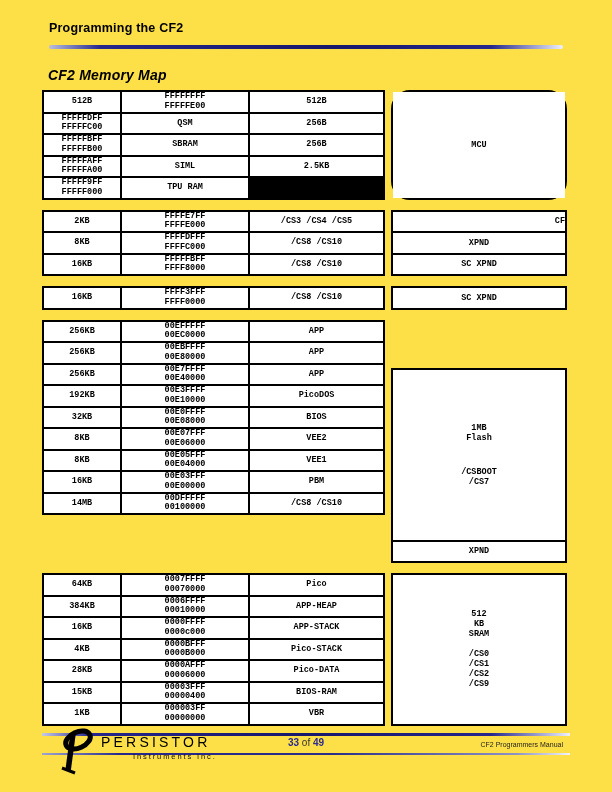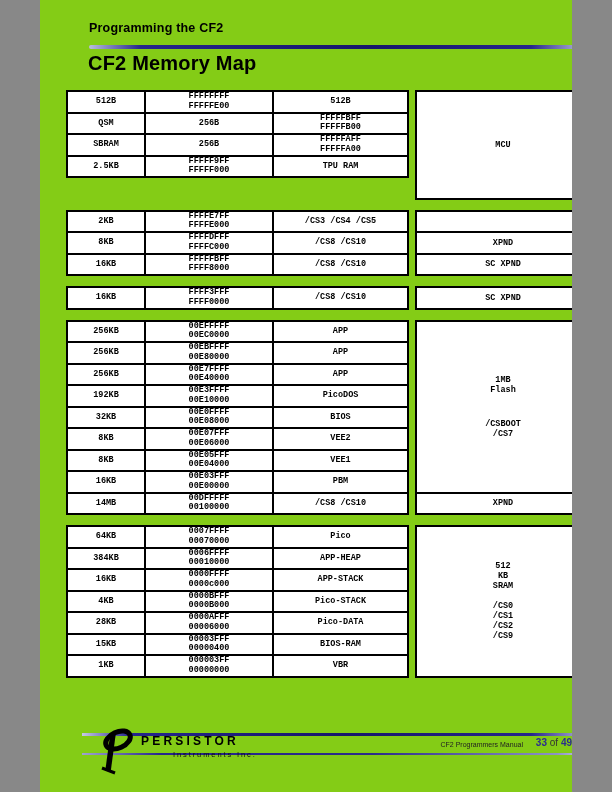--- a/index.html
+++ b/index.html
@@ -1,29 +1,29 @@
 <!DOCTYPE html>
 <html style="--accent: #26268c; --pagenum: #2b2b91;"><head>
 <meta charset="utf-8">
 <style>
   html,body { margin:0; padding:0; background:#888; }
   .page {
-    position:relative; width:532px; height:792px; background:#84cc16;
+    position:relative; width:612px; height:792px; background:#fde047;
     margin:0 auto; overflow:hidden;
     font-family:"Liberation Sans", sans-serif; color:#000;
   }
   
   .section-title { position:absolute; left:49px; top:21px; font-size:12.5px; font-weight:bold; letter-spacing:0.2px; }
   .header-rule {
     position:absolute; left:49px; top:45px; width:514px; height:4px; border-radius:2px;
     background:linear-gradient(90deg,#b9bede 0%,var(--accent) 10%,#17176b 55%,var(--accent) 86%,#eef0fa 100%);
   }
-  .page-title { position:absolute; left:48px; top:52px; font-size:20px; font-weight:bold; letter-spacing:0.2px; }
+  .page-title { position:absolute; left:48px; top:67px; font-size:14px; font-weight:bold; font-style:italic; letter-spacing:0.2px; }
   
-  .content { position:absolute; left:26px; top:90px; }
+  .content { position:absolute; left:42px; top:90px; }
   .block { display:flex; align-items:flex-start; margin-bottom:10px; }
   .ltable {
     display:grid; grid-template-columns:76px 126px 133px; grid-auto-rows:19.5px;
     gap:2px; background:#000; border:2px solid #000;
   }
   .rtable {
     display:grid; grid-template-columns:172px;
     gap:2px; background:#000; border:2px solid #000; margin-left:6px;
   }
   .cell {
@@ -42,23 +42,23 @@
   .fline-top {
     position:absolute; left:42px; width:528px; top:733px; height:3px;
     background:linear-gradient(90deg,#c5c9e6 0%,var(--accent) 9%,#17176b 50%,var(--accent) 85%,#eef0fa 100%);
   }
   .fline-bottom {
     position:absolute; left:42px; width:528px; top:753px; height:2px;
     background:linear-gradient(90deg,#9ea3cf 0%,var(--accent) 15%,#2c2c8a 55%,#8d93c6 90%,#f2f3fb 100%);
   }
   .logo { position:absolute; left:56px; top:727px; width:40px; height:50px; z-index:2; }
   .brand { position:absolute; left:101px; top:734px; z-index:2; }
-  .brand-name { font-size:12px; font-weight:bold; letter-spacing:3.2px; }
+  .brand-name { font-size:14px; font-weight:normal; letter-spacing:3.2px; }
   .brand-sub { font-size:7.5px; letter-spacing:1.9px; margin-top:2px; color:#111;padding-left:32px; }
-  .pageno { position:absolute; left:0; right:0; top:737px; text-align:right; font-size:10px; color:#333; }
+  .pageno { position:absolute; left:0; right:0; top:737px; text-align:center; font-size:10px; color:#333; }
   .pageno .num { font-weight:bold; color:var(--pagenum); }
   .manual-label { position:absolute; right:49px; top:741px; font-size:7px; color:#222; }
 </style>
 </head>
 <body>
 
 <div class="page">
 
   <div class="section-title">Programming the CF2</div>
   <div class="header-rule"></div>
@@ -66,40 +66,45 @@
 
   <div class="content" id="blocks">
       <div class="block">
         <div class="ltable">
           <div class="cell">512B</div>
           <div class="cell addr">
             <div class="">FFFFFFFF</div>
             <div class="">FFFFFE00</div>
           </div>
           <div class="cell">512B</div>
+          <div class="cell addr">
+            <div class="">FFFFFDFF</div>
+            <div class="">FFFFFC00</div>
+          </div>
           <div class="cell">QSM</div>
           <div class="cell">256B</div>
           <div class="cell addr">
             <div class="">FFFFFBFF</div>
             <div class="">FFFFFB00</div>
           </div>
           <div class="cell">SBRAM</div>
           <div class="cell">256B</div>
           <div class="cell addr">
             <div class="">FFFFFAFF</div>
             <div class="">FFFFFA00</div>
           </div>
+          <div class="cell">SIML</div>
           <div class="cell">2.5KB</div>
           <div class="cell addr">
             <div class="">FFFFF9FF</div>
             <div class="">FFFFF000</div>
           </div>
           <div class="cell">TPU RAM</div>
         </div>
-        <div class="rtable" style="grid-template-rows: repeat(5, 19.5px);">
+        <div class="rtable" style="grid-template-rows: repeat(5, 19.5px); border-radius: 19px;">
           <div class="cell rcell" style="grid-row: span 5; --ggap: 10px;">
             <div class="rgroup">
               <div class="">MCU</div>
             </div>
           </div>
         </div>
       </div>
       <div class="block">
         <div class="ltable">
           <div class="cell">2KB</div>
@@ -206,21 +211,21 @@
             <div class="">00E00000</div>
           </div>
           <div class="cell">PBM</div>
           <div class="cell">14MB</div>
           <div class="cell addr">
             <div class="">00DFFFFF</div>
             <div class="">00100000</div>
           </div>
           <div class="cell">/CS8 /CS10</div>
         </div>
-        <div class="rtable" style="grid-template-rows: repeat(9, 19.5px);">
+        <div class="rtable" style="grid-template-rows: repeat(9, 19.5px); margin-top: 48px;">
           <div class="cell rcell" style="grid-row: span 8; --ggap: 24px;">
             <div class="rgroup">
               <div class="">1MB</div>
               <div class="">Flash</div>
             </div>
             <div class="rgroup">
               <div class="">/CSBOOT</div>
               <div class="">/CS7</div>
             </div>
           </div>

